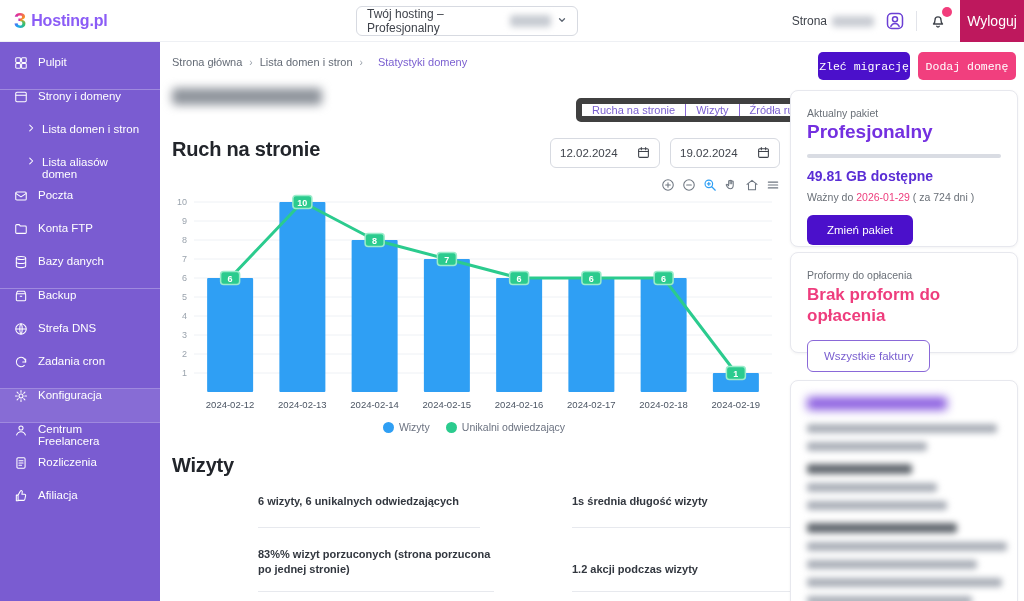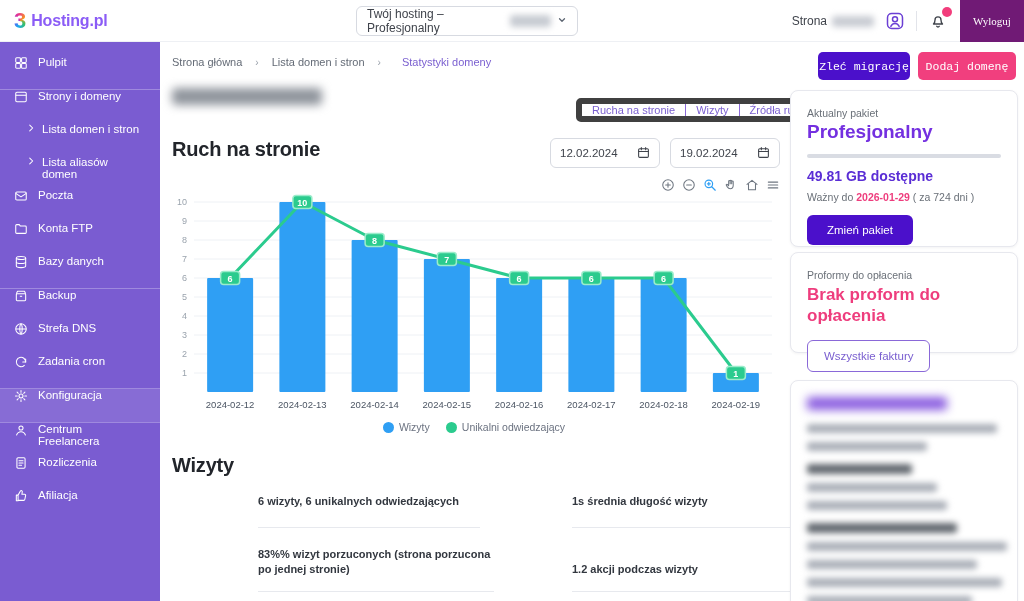--- a/index.html
+++ b/index.html
@@ -12,39 +12,39 @@
   .logo { position:absolute; left:14px; top:0; height:42px; display:flex; align-items:center; gap:5px; }
   .logo-mark { font-size:22px; font-weight:800; background:conic-gradient(from 200deg,#1ba8f0,#7a3ff0,#e9318f,#f79e1b,#35c06b,#1ba8f0); -webkit-background-clip:text; background-clip:text; color:transparent; line-height:1; }
   .logo-text { font-size:16px; font-weight:700; color:#8b5cf6; letter-spacing:-.2px; }
   .hosting-select { position:absolute; left:356px; top:6px; width:222px; height:30px; border:1px solid #d7dae1; border-radius:6px; background:#fff; display:flex; align-items:center; padding:0 10px; gap:6px; font-size:12px; color:#3f434b; cursor:pointer; }
   .hosting-select .chev { margin-left:auto; color:#5b6470; }
   .header-right { position:absolute; right:74px; top:0; height:42px; display:flex; align-items:center; gap:9px; }
   .witaj { font-size:12px; color:#3f434b; display:flex; align-items:center; gap:5px; }
   .hdr-divider { width:1px; height:20px; background:#e2e4ea; }
   .icon-btn { width:24px; height:24px; display:flex; align-items:center; justify-content:center; position:relative; cursor:pointer; }
   .notif-dot { position:absolute; top:-2px; right:-2px; width:10px; height:10px; border-radius:50%; background:#f23d7c; }
-  .logout-btn { position:absolute; right:0; top:0; width:64px; height:42px; background:#701a75; color:#fff; border:none; font-size:11px; font-family:Liberation Serif, serif; cursor:pointer; }
+  .logout-btn { position:absolute; right:0; top:0; width:64px; height:42px; background:#be185d; color:#fff; border:none; font-size:14px; font-family:Liberation Sans, sans-serif; cursor:pointer; }
 
   
   .blur-chip { display:inline-block; border-radius:3px; filter:blur(3px); }
   .blur-id { width:46px; height:12px; background:#c7cbd2; }
   .blur-name { width:42px; height:11px; background:#c9ccd3; }
   .blur-domain { width:150px; height:17px; background:#8f949c; filter:blur(5px); border-radius:4px; }
 
   
   .sidebar { position:absolute; top:42px; left:0; width:160px; bottom:0; background:#7a5cd1; padding-top:14px; }
   .side-item { display:flex; align-items:flex-start; gap:10px; height:33px; padding:0 14px; color:#fff; font-size:11.5px; cursor:pointer; }
   .side-item.sub { padding-left:26px; gap:6px; }
   .side-item.active { background:rgba(255,255,255,.1); }
   .side-item svg { flex:none; }
   .side-divider { height:1px; background:rgba(255,255,255,.28); }
 
   
   .main { position:absolute; left:160px; top:42px; width:864px; height:559px; background:#fff; }
-  .breadcrumb { position:absolute; left:12px; top:14px; font-size:11px; color:#646b76; display:flex; gap:13px; align-items:center; }
+  .breadcrumb { position:absolute; left:12px; top:14px; font-size:11px; color:#646b76; display:flex; gap:7px; align-items:center; }
   .breadcrumb .sep { color:#9aa1ab; font-size:10px; }
   .breadcrumb .current { color:#7a5fd0;margin-left:8px; }
   .btn { border:none; border-radius:5px; color:#fff; font-size:11.5px; font-family:Liberation Mono, monospace; cursor:pointer; }
   .btn-migrate { position:absolute; left:658px; top:10px; width:92px; height:28px; background:#4b10cb; }
   .btn-add-domain { position:absolute; left:758px; top:10px; width:98px; height:28px; background:#f13f7e; }
   .domain-title { position:absolute; left:12px; top:46px; }
   .stats-tabs { position:absolute; left:416px; top:56px; height:24px; display:flex; border:6px solid #404040; border-radius:5px; overflow:hidden; background:#fff; }
   .stats-tab { display:flex; align-items:center; padding:0 10px; font-size:11px; color:#7a5fd0; cursor:pointer; border-left:1px solid #8a68d8; white-space:nowrap; }
   .stats-tab:first-child { border-left:none; }
 
@@ -72,21 +72,21 @@
   .stat-4 { left:412px; top:505px; height:45px; display:flex; align-items:center; }
 
   
   .card { position:absolute; left:630px; width:228px; background:#fff; border:1px solid #e7e8ee; border-radius:8px; box-shadow:0 1px 3px rgba(16,24,40,.05); padding:16px; }
   .card-label { font-size:10.5px; color:#6a7078; }
   .card-package { top:48px; height:157px; }
   .package-name { font-size:19px; font-weight:700; color:#7430e0; margin-top:2px; }
   .usage-bar { height:4px; background:#d9dce3; border-radius:2px; margin:11px 0 10px; }
   .storage { font-size:14px; font-weight:700; color:#5a2dd5; }
   .valid-line { font-size:10.5px; color:#6a7078; margin-top:7px; }
-  .valid-date { color:#ee3d7d; font-weight:bold; }
+  .valid-date { color:#ee3d7d; font-weight:normal; }
   .btn-change { display:inline-block; margin-top:12px; height:30px; padding:0 20px; background:#4b10cb; border:none; border-radius:6px; color:#fff; font-size:11.5px; font-family:inherit; cursor:pointer; }
   .card-invoices { top:210px; height:101px; }
   .invoices-msg { font-size:17px; font-weight:700; color:#ee3d7d; line-height:1.25; margin-top:3px; }
   .btn-invoices { display:inline-block; margin-top:13px; height:32px; padding:0 16px; background:#fff; border:1px solid #8a68d8; border-radius:6px; color:#7a5fd0; font-size:11.5px; font-family:inherit; cursor:pointer; }
   .card-config { top:338px; height:256px; }
   .blur-line { border-radius:3px; filter:blur(3px); margin-bottom:9px; }
   .bl-title { width:140px; height:13px; background:#8a5ce0; filter:blur(5px); margin-bottom:14px; }
   .bl-grey { background:#a9aeb7; height:9px; }
   .bl-dark { background:#62686f; height:10px; }
 </style>

